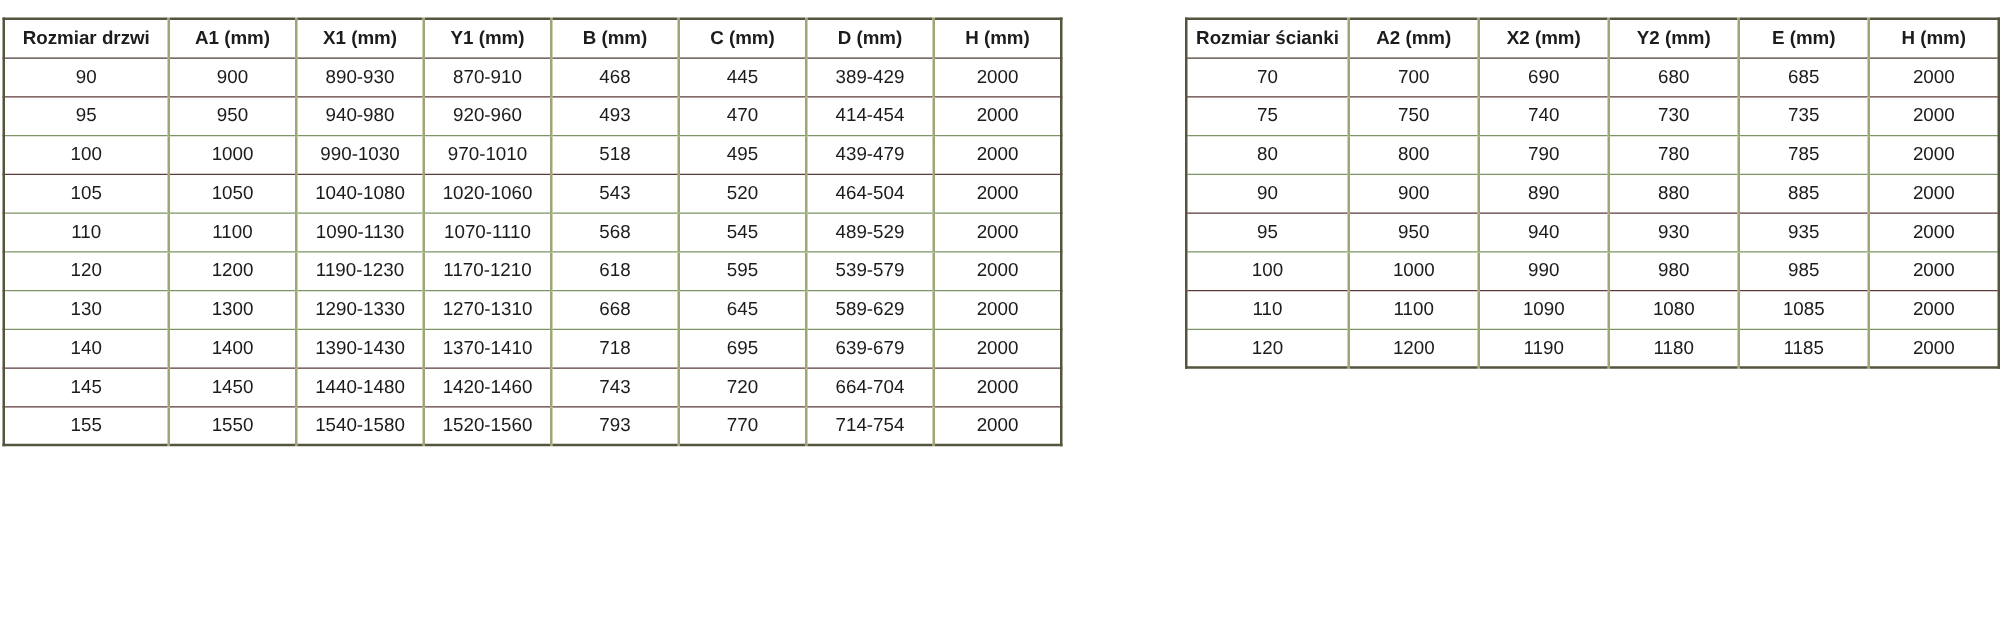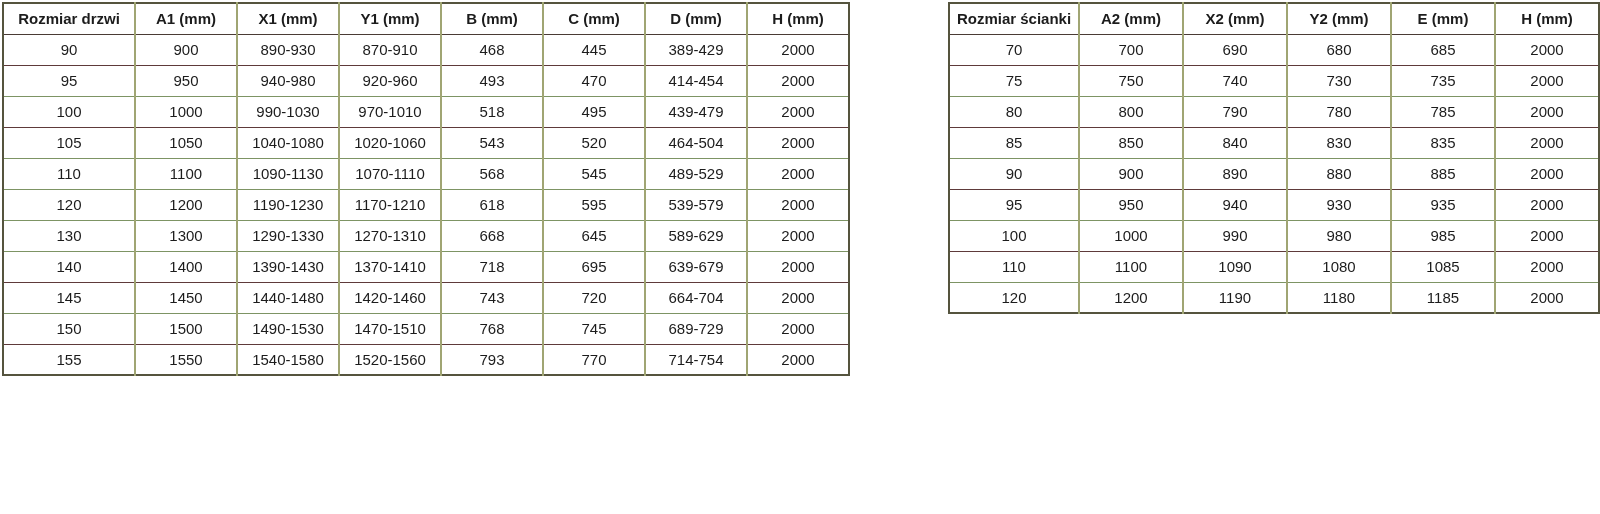--- a/index.html
+++ b/index.html
@@ -20,21 +20,21 @@
   }
   .canvas {
     position: relative;
     width: 1600px;
     height: 514px;
     background: var(--page-bg);
     overflow: hidden;
   }
   table.spec-table {
     position: absolute;
-    top: 2px;
+    top: 14px;
     border-collapse: collapse;
     table-layout: fixed;
     border: 2px solid var(--border-outer);
     background: var(--page-bg);
     padding-left: 20px;
   }
   table.door { left: 2px;   width: 846px; }
   table.wall { left: 948px; width: 650px; }
 
   .door col       { width: 102px; }
@@ -172,30 +172,20 @@
         <tr class="sep-maroon">
           <td>145</td>
           <td>1450</td>
           <td>1440-1480</td>
           <td>1420-1460</td>
           <td>743</td>
           <td>720</td>
           <td>664-704</td>
           <td>2000</td>
         </tr>
-        <tr class="sep-olive">
-          <td>150</td>
-          <td>1500</td>
-          <td>1490-1530</td>
-          <td>1470-1510</td>
-          <td>768</td>
-          <td>745</td>
-          <td>689-729</td>
-          <td>2000</td>
-        </tr>
         <tr class="sep-maroon">
           <td>155</td>
           <td>1550</td>
           <td>1540-1580</td>
           <td>1520-1560</td>
           <td>793</td>
           <td>770</td>
           <td>714-754</td>
           <td>2000</td>
         </tr>
@@ -239,28 +229,20 @@
           <td>2000</td>
         </tr>
         <tr class="sep-olive">
           <td>80</td>
           <td>800</td>
           <td>790</td>
           <td>780</td>
           <td>785</td>
           <td>2000</td>
         </tr>
-        <tr class="sep-maroon">
-          <td>85</td>
-          <td>850</td>
-          <td>840</td>
-          <td>830</td>
-          <td>835</td>
-          <td>2000</td>
-        </tr>
         <tr class="sep-olive">
           <td>90</td>
           <td>900</td>
           <td>890</td>
           <td>880</td>
           <td>885</td>
           <td>2000</td>
         </tr>
         <tr class="sep-maroon">
           <td>95</td>

